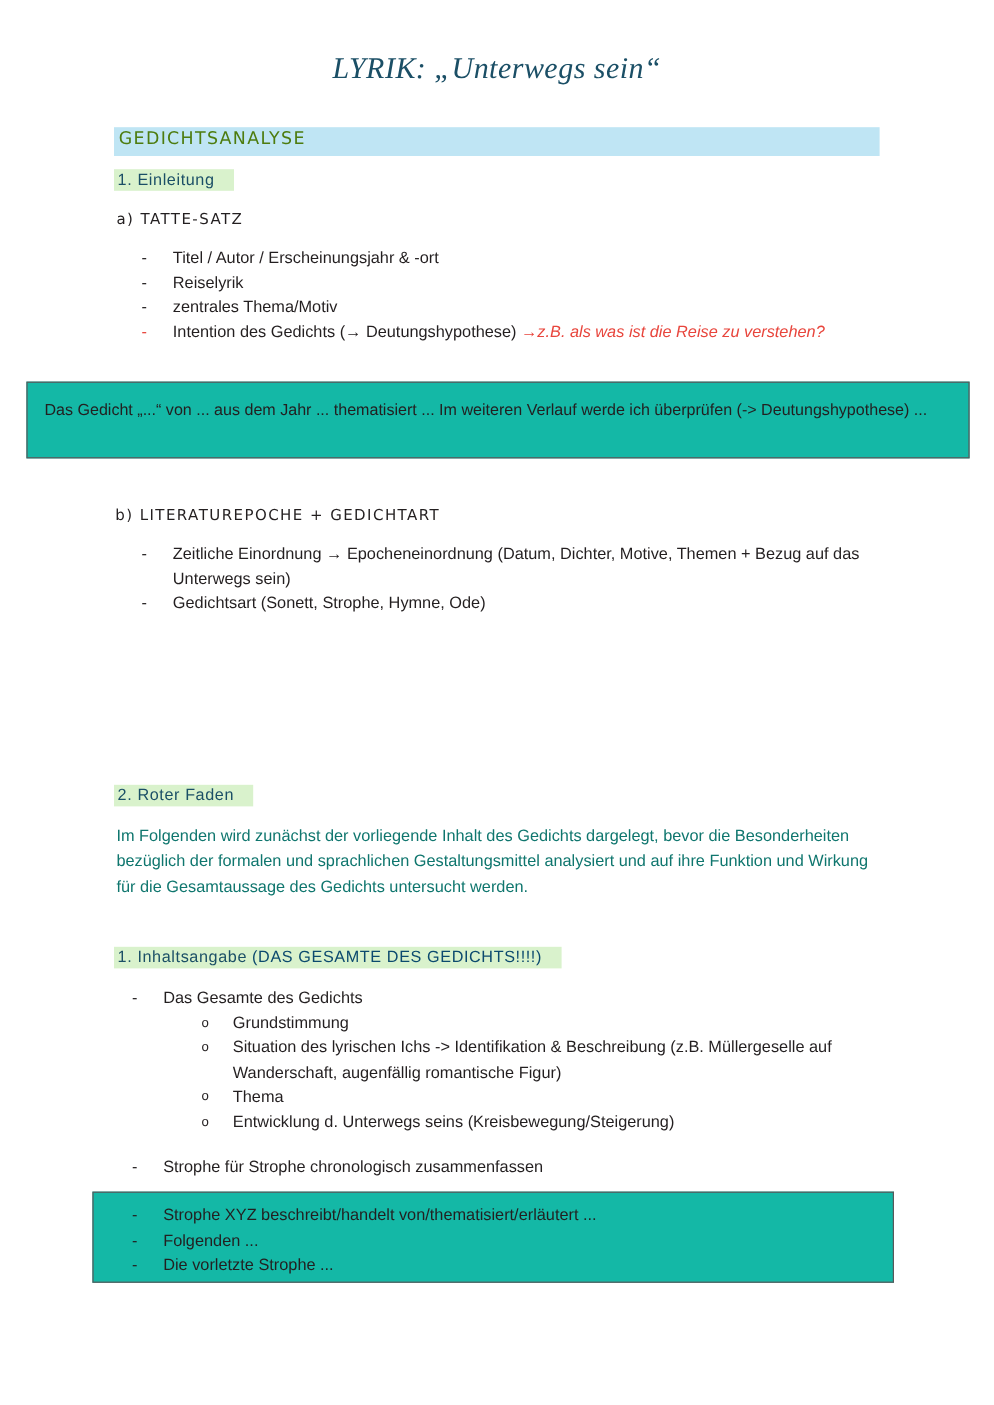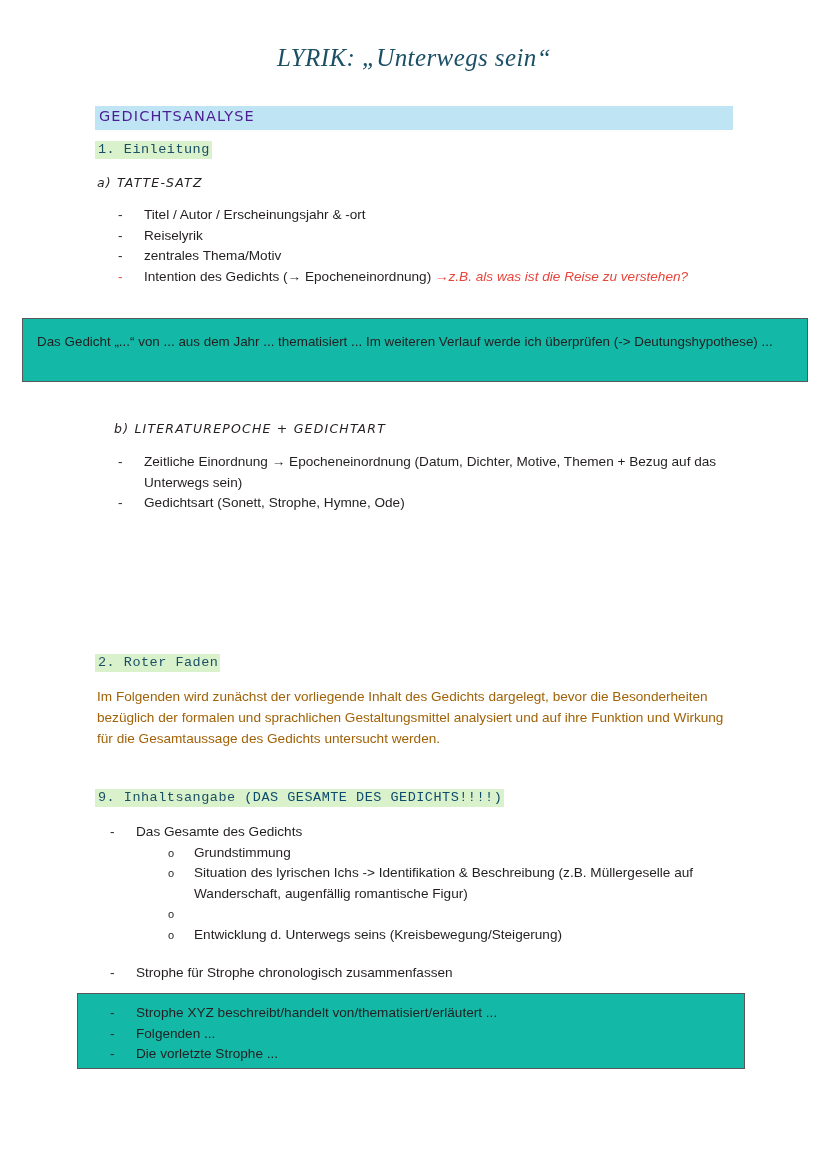--- a/index.html
+++ b/index.html
@@ -46,56 +46,55 @@
     height: 24px;
     background: #bfe5f4;
   }
   .section-bar .label {
     position: absolute;
     left: 4px;
     top: 2px;
     font-family: "DejaVu Sans", sans-serif;
     font-size: 14.5px;
     letter-spacing: 1.1px;
-    color: #4c1d95;
+    color: #4d7c0f;
   }
 
   
   .hl-green {
     position: absolute;
     background: #d9f2cc;
-    padding: 1px 2px 2px 3px;
-    font-family: Liberation Mono, monospace;
+    padding: 1px 16px 2px 3px;
+    font-family: Liberation Sans, sans-serif;
     font-size: 13.5px;
     letter-spacing: 0.5px;
     color: #1b4f66;
     white-space: nowrap;
   }
   .hl-green .red {
     color: #0c4a6e;
   }
 
   
   .sub-head {
     position: absolute;
     font-family: "DejaVu Sans", sans-serif;
     font-size: 12.5px;
     letter-spacing: 1.2px;
     color: #231f20;
     white-space: nowrap;
-    font-style: italic;
   }
 
   
   .para {
     position: absolute;
     font-family: "Liberation Sans", sans-serif;
     font-size: 13.6px;
     line-height: 21px;
-    color: #a16207;
+    color: #0f766e;
   }
 
   
   .blist {
     position: absolute;
   }
   .brow {
     display: flex;
     align-items: flex-start;
     font-family: "Liberation Sans", sans-serif;
@@ -160,67 +159,68 @@
     <div class="brow">
       <span class="bmark">-</span>
       <span class="btext">Reiselyrik</span>
     </div>
     <div class="brow">
       <span class="bmark">-</span>
       <span class="btext">zentrales Thema/Motiv</span>
     </div>
     <div class="brow">
       <span class="bmark red">-</span>
-      <span class="btext"><span>Intention des Gedichts (→ Epocheneinordnung) </span><span class="arrow-red">→</span><span class="red-it">z.B. als was ist die Reise zu verstehen?</span></span>
+      <span class="btext"><span>Intention des Gedichts (→ Deutungshypothese) </span><span class="arrow-red">→</span><span class="red-it">z.B. als was ist die Reise zu verstehen?</span></span>
     </div>
   </div>
 
   <div class="box" style="left:22px; top:318px; width:786px; height:64px; padding:12px 14px 0 14px;">
     <div class="box-para">Das Gedicht „...“ von ... aus dem Jahr ... thematisiert ... Im weiteren Verlauf werde ich überprüfen (-&gt; Deutungshypothese) ...</div>
   </div>
 
-  <div class="sub-head" style="left:114px; top:421px;">b) LITERATUREPOCHE + GEDICHTART</div>
+  <div class="sub-head" style="left:96px; top:421px;">b) LITERATUREPOCHE + GEDICHTART</div>
 
   <div class="blist" style="left:118px; top:452px; width:620px;">
     <div class="brow">
       <span class="bmark">-</span>
       <span class="btext">Zeitliche Einordnung → Epocheneinordnung (Datum, Dichter, Motive, Themen + Bezug auf das Unterwegs sein)</span>
     </div>
     <div class="brow">
       <span class="bmark">-</span>
       <span class="btext">Gedichtsart (Sonett, Strophe, Hymne, Ode)</span>
     </div>
   </div>
 
 
   <div class="hl-green" style="left:95px; top:654px;">
     <span>2. Roter Faden</span>
   </div>
 
   <div class="para" style="left:97px; top:686px; width:632px;">Im Folgenden wird zunächst der vorliegende Inhalt des Gedichts dargelegt, bevor die Besonderheiten bezüglich der formalen und sprachlichen Gestaltungsmittel analysiert und auf ihre Funktion und Wirkung für die Gesamtaussage des Gedichts untersucht werden.</div>
 
   <div class="hl-green" style="left:95px; top:789px;">
-    <span>9. Inhaltsangabe </span><span class="red">(DAS GESAMTE DES GEDICHTS!!!!)</span>
+    <span>1. Inhaltsangabe </span><span class="red">(DAS GESAMTE DES GEDICHTS!!!!)</span>
   </div>
 
   <div class="blist" style="left:110px; top:822px; width:630px;">
     <div class="brow">
       <span class="bmark">-</span>
       <span class="btext">Das Gesamte des Gedichts</span>
     </div>
     <div class="brow" style="padding-left:58px;">
       <span class="bmark circ">o</span>
       <span class="btext">Grundstimmung</span>
     </div>
     <div class="brow" style="padding-left:58px;">
       <span class="bmark circ">o</span>
       <span class="btext">Situation des lyrischen Ichs -&gt; Identifikation &amp; Beschreibung (z.B. Müllergeselle auf Wanderschaft, augenfällig romantische Figur)</span>
     </div>
     <div class="brow" style="padding-left:58px;">
       <span class="bmark circ">o</span>
+      <span class="btext">Thema</span>
     </div>
     <div class="brow" style="padding-left:58px;">
       <span class="bmark circ">o</span>
       <span class="btext">Entwicklung d. Unterwegs seins (Kreisbewegung/Steigerung)</span>
     </div>
   </div>
 
   <div class="blist" style="left:110px; top:963px; width:600px;">
     <div class="brow">
       <span class="bmark">-</span>

